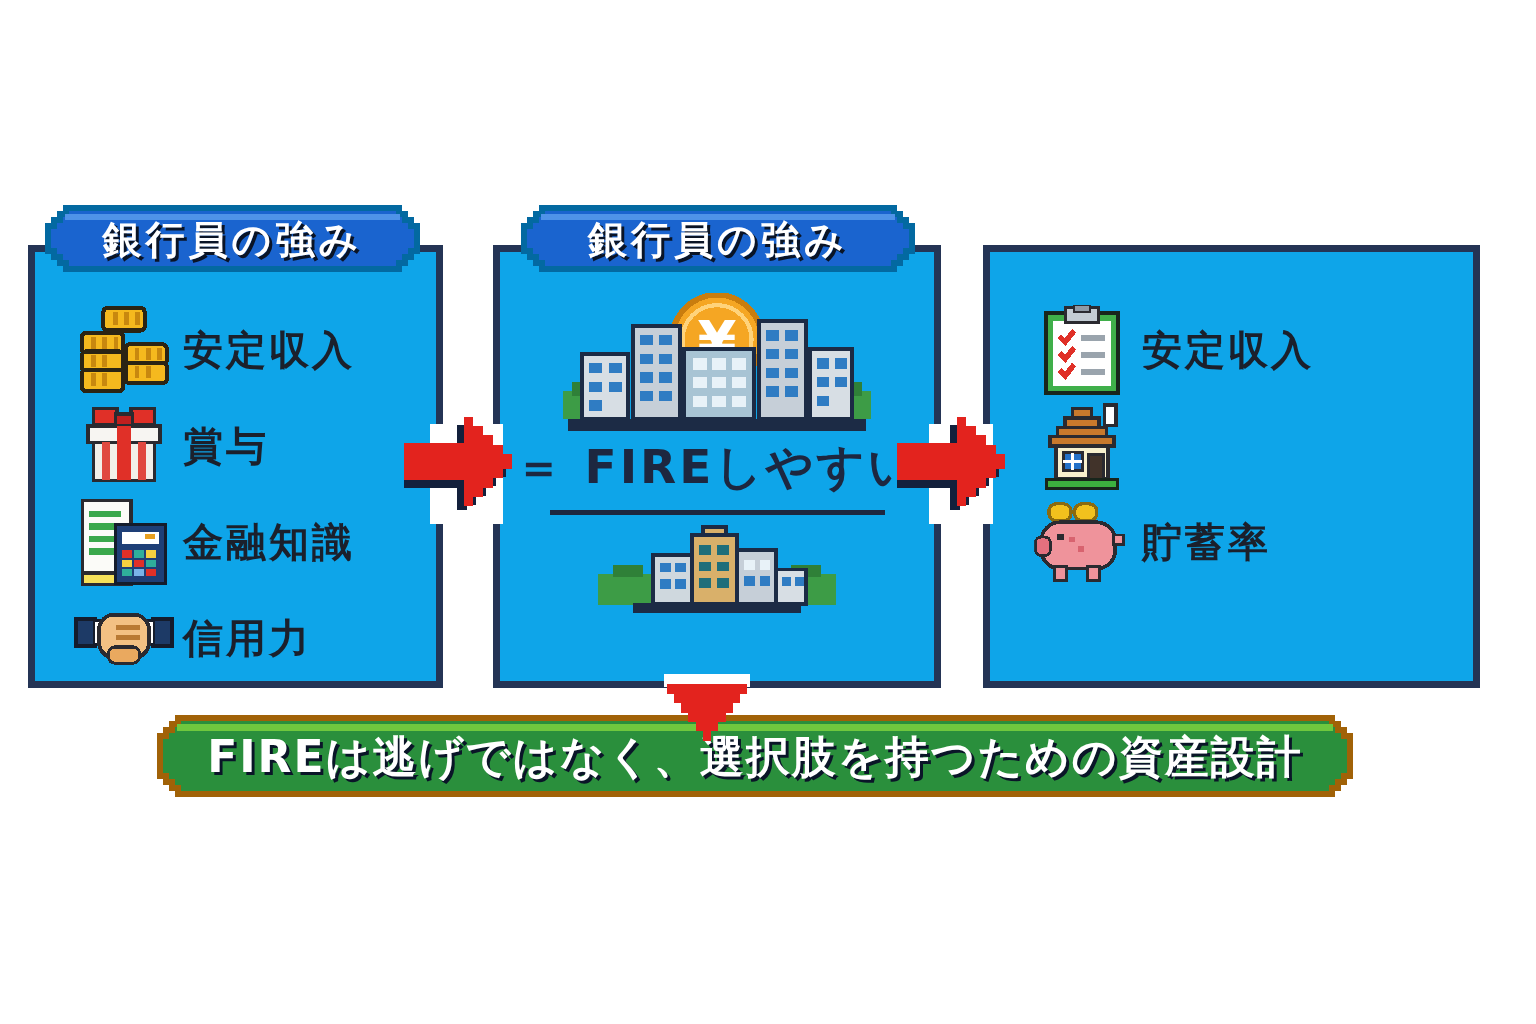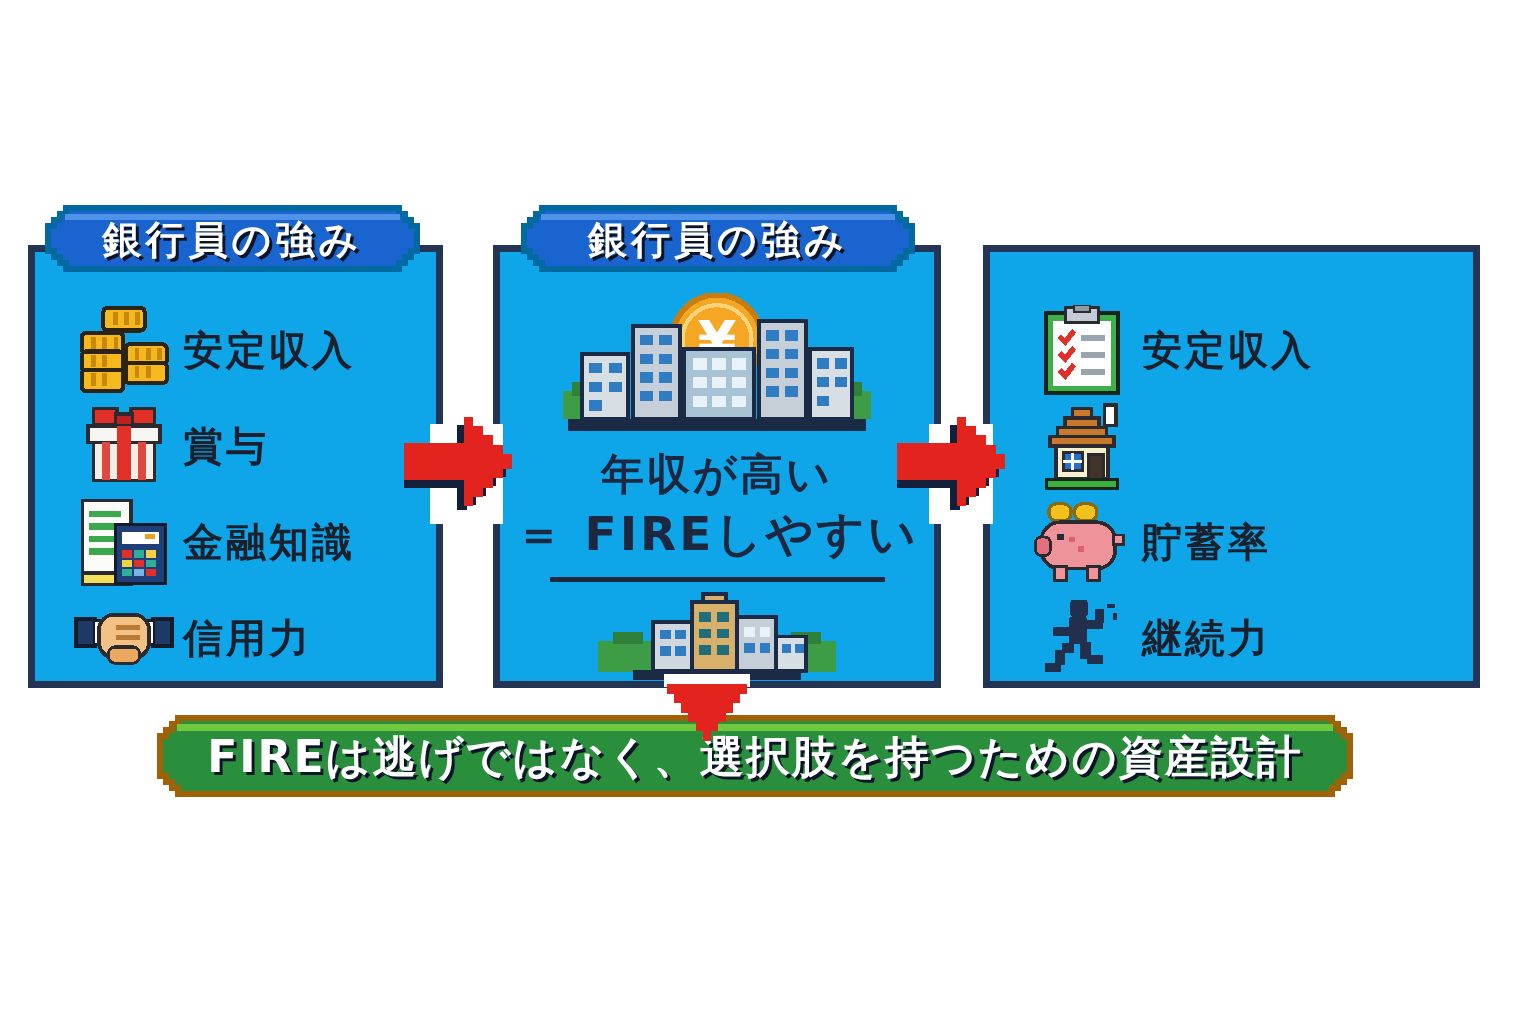--- a/index.html
+++ b/index.html
@@ -377,21 +377,20 @@
     <span class="pix-btn-text">銀行員の強み</span>
   </div>
 
   <div class="panel-body" style="left:493px; top:245px; width:448px; height:443px;"></div>
   <div class="mid-content">
     <span>
       <svg class="px" viewBox="0 0 68 30" width="318" height="140">
           <use href="#sym-city-top"></use>
         </svg>
     </span>
-    <div class="mis-line mis-line1">年収が高い</div>
     <div class="mis-line mis-line2">＝ FIREしやすい</div>
     <div class="mis-divider"></div>
     <span style="margin-top:10px;">
       <svg class="px" viewBox="0 0 52 18" width="258" height="89">
           <use href="#sym-city-bottom"></use>
         </svg>
     </span>
   </div>
   <div class="pix-btn" style="left:521px; top:205px; width:394px; height:67px;">
     <span class="pix-btn-text">銀行員の強み</span>
@@ -414,28 +413,20 @@
       </span>
     </div>
     <div class="row" style="height:96px;">
       <span class="icon-box" style="width:120px;">
         <svg class="px" viewBox="0 0 26 22" width="96" height="81">
             <use href="#sym-piggy"></use>
           </svg>
       </span>
       <span class="item-label">貯蓄率</span>
     </div>
-    <div class="row" style="height:96px;">
-      <span class="icon-box" style="width:120px;">
-        <svg class="px" viewBox="0 0 24 24" width="80" height="80">
-            <use href="#sym-runner"></use>
-          </svg>
-      </span>
-      <span class="item-label">継続力</span>
-    </div>
   </div>
 
   <div class="gap-mask" style="left:430px; top:424px; width:16px; height:100px;"></div>
   <div class="gap-mask" style="left:490px; top:424px; width:13px; height:100px;"></div>
   <div class="gap-mask" style="left:929px; top:424px; width:15px; height:100px;"></div>
   <div class="gap-mask" style="left:980px; top:424px; width:13px; height:100px;"></div>
   <div class="gap-mask" style="left:664px; top:674px; width:86px; height:13px;"></div>
 
   <div class="arrow" style="left:404px; top:413px;">
     <svg class="px" viewBox="0 0 30 26" width="112" height="97">

